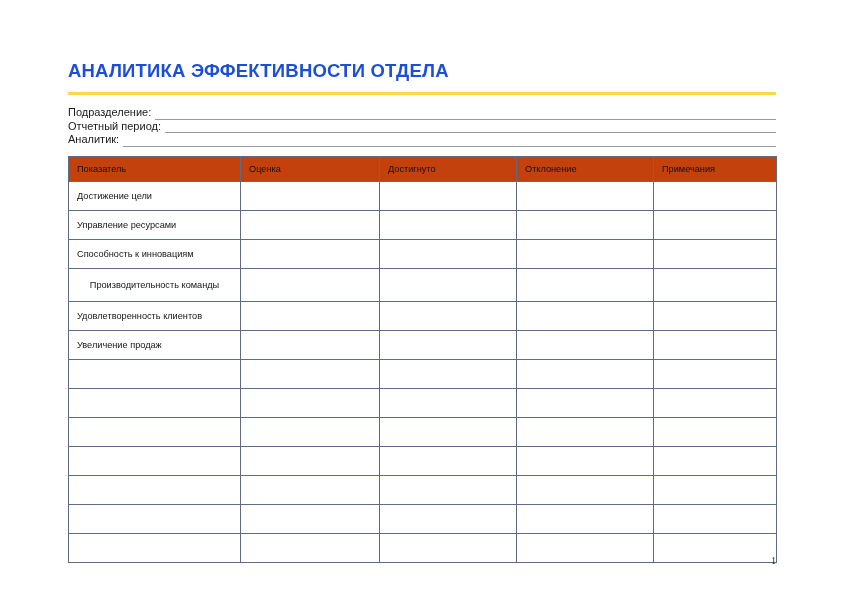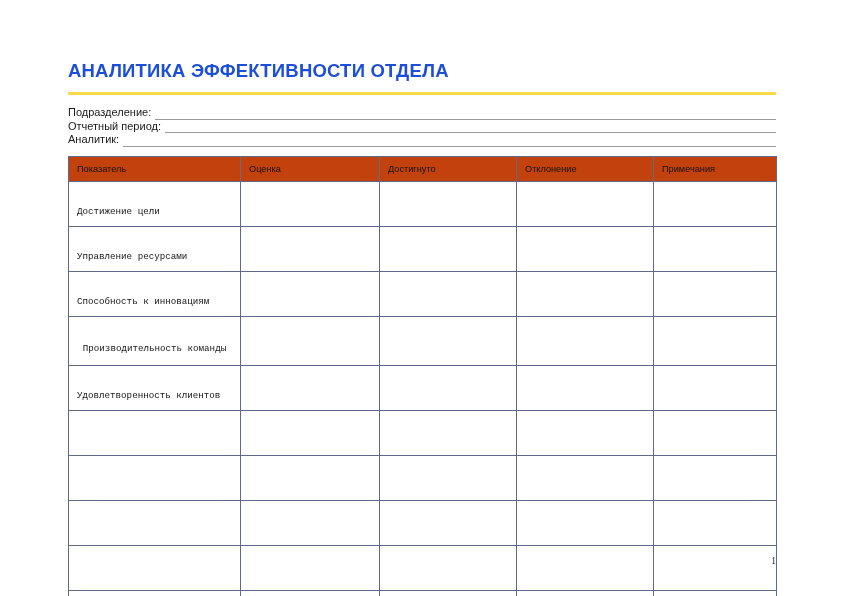--- a/index.html
+++ b/index.html
@@ -94,23 +94,22 @@
     height: 24px;
   }
   .form-table tbody td {
     height: 24px;
   }
   .form-table tbody tr.tall td {
     height: 28px;
     text-align: center;
   }
   .form-table td.label-cell {
-    padding-top: 18px;
+    padding-top: 2px;
     padding-bottom: 2px;
-    font-family: Liberation Mono, monospace;
   }
   .col-1 { width: 172px; }
   .col-2 { width: 139px; }
   .col-3 { width: 137px; }
   .col-4 { width: 137px; }
   .col-5 { width: 123px; }
 
   
   .page-number {
     position: absolute;
@@ -193,20 +192,27 @@
             <td></td>
           </tr>
           <tr>
             <td class="label-cell">Удовлетворенность клиентов</td>
             <td></td>
             <td></td>
             <td></td>
             <td></td>
           </tr>
           <tr>
+            <td class="label-cell">Увеличение продаж</td>
+            <td></td>
+            <td></td>
+            <td></td>
+            <td></td>
+          </tr>
+          <tr>
             <td class="label-cell"></td>
             <td></td>
             <td></td>
             <td></td>
             <td></td>
           </tr>
           <tr>
             <td class="label-cell"></td>
             <td></td>
             <td></td>

